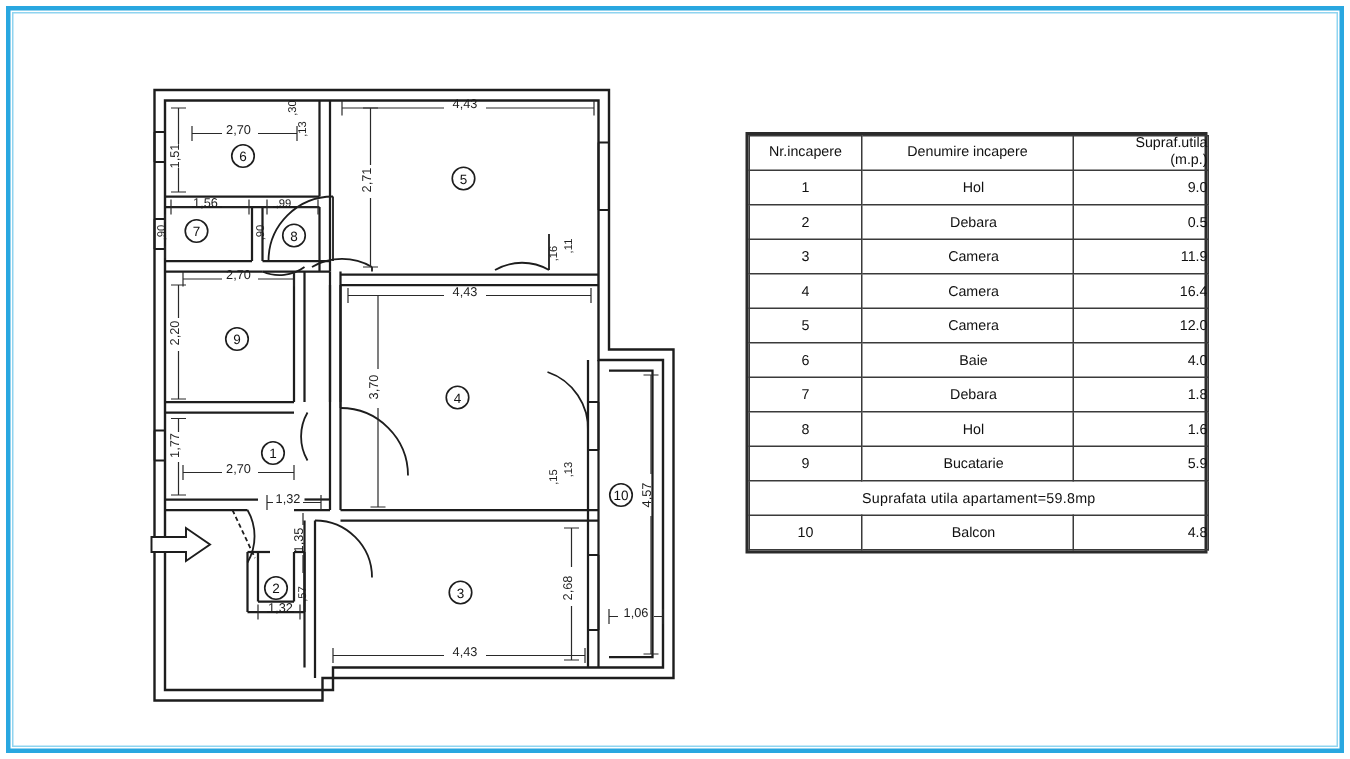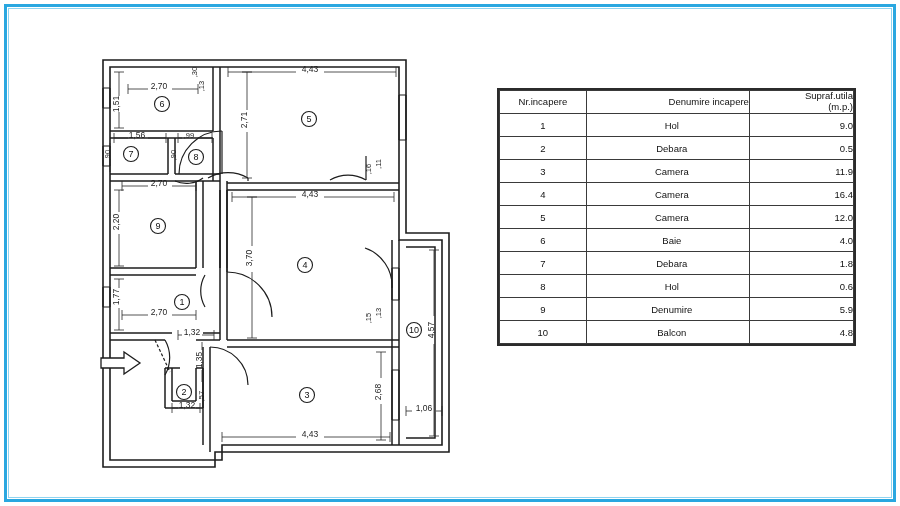--- a/index.html
+++ b/index.html
@@ -36,21 +36,21 @@
   #plan-svg {
     position: absolute;
     left: 0;
     top: 0;
   }
   
   .table-wrap {
     position: absolute;
     left: 497px;
     top: 88px;
-    width: 359px;
+    width: 308px;
     border: 2px solid #2b2b2b;
     box-sizing: border-box;
     background: #fff;
   }
   table.areas {
     border-collapse: collapse;
     width: 100%;
     table-layout: fixed;
   }
   table.areas td, table.areas th {
@@ -60,21 +60,21 @@
     color: #111;
     font-weight: normal;
     padding: 0;
     height: 22px;
     vertical-align: middle;
   }
   .col-nr { width: 74px; text-align: center; }
   .col-name { width: 140px; text-align: center; padding-left: 8px !important; }
   .col-area { width: 89px; text-align: right; }
   thead td { height: 34px; text-align: center; line-height: 1.15; }
-  thead .col-name { text-align: right; padding-left: 0 !important; }
+  thead .col-name { text-align: center; padding-left: 0 !important; }
   .sum-row td {
     text-align: center;
     letter-spacing: 0.2px;
     height: 22px;
   }
   .hdr-two { display: block; }
   
 </style>
 </head>
 <body>
@@ -375,26 +375,29 @@
             <td class="col-area">4.0</td>
           </tr>
           <tr>
             <td class="col-nr">7</td>
             <td class="col-name">Debara</td>
             <td class="col-area">1.8</td>
           </tr>
           <tr>
             <td class="col-nr">8</td>
             <td class="col-name">Hol</td>
-            <td class="col-area">0.6</td>
+            <td class="col-area">1.6</td>
           </tr>
           <tr>
             <td class="col-nr">9</td>
-            <td class="col-name">Denumire</td>
+            <td class="col-name">Bucatarie</td>
             <td class="col-area">5.9</td>
+          </tr>
+          <tr class="sum-row">
+            <td colspan="3">Suprafata  utila  apartament=59.8mp</td>
           </tr>
           <tr>
             <td class="col-nr">10</td>
             <td class="col-name">Balcon</td>
             <td class="col-area">4.8</td>
           </tr>
         </tbody>
     </table>
   </div>
 

